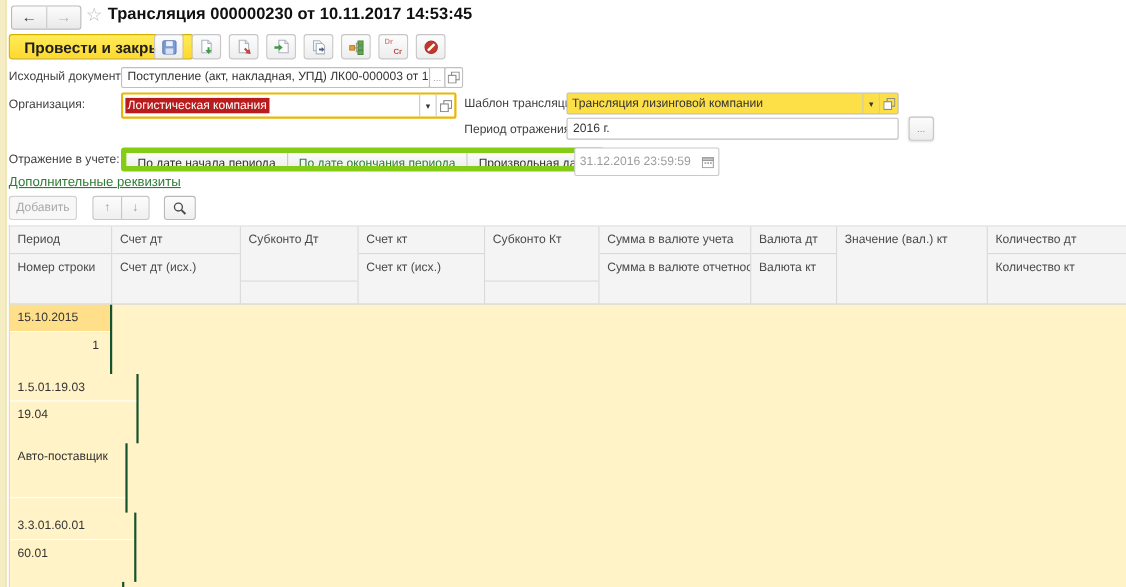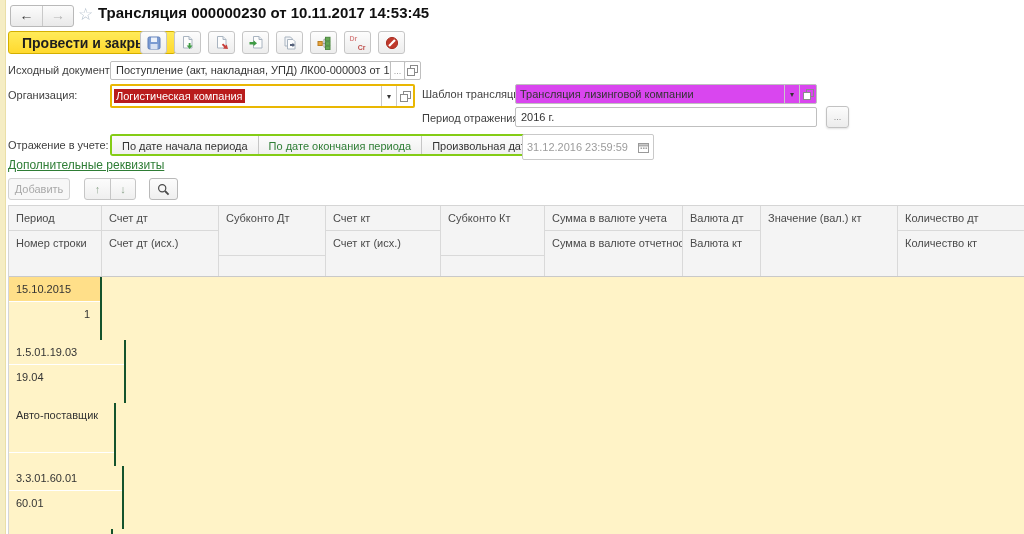--- a/index.html
+++ b/index.html
@@ -37,28 +37,28 @@
   #src-dots{left:390px;top:61px;width:15px;height:19px;color:#9A9A9A;font-size:9px}
   #src-link{left:404px;top:61px;width:17px;height:19px;border-radius:2px}
   #org-wrap{position:absolute;left:110px;top:84px;width:305px;height:24px;border:2px solid #E9B702;
             border-radius:2px;background:#fff;display:flex;align-items:stretch}
   #org-text{flex:1;padding:1px 2px;overflow:hidden;white-space:nowrap}
   .selblue{background:#b91c1c;color:#fff;padding:1px 2px;line-height:18px}
   .ddbox{width:15px;border-left:1px solid #C9C9C9;text-align:center;font-size:8px;color:#333;
          display:flex;align-items:center;justify-content:center}
   .lnkbox{width:17px;border-left:1px solid #C9C9C9;display:flex;align-items:center;justify-content:center}
   #tpl-wrap{position:absolute;left:515px;top:84px;width:302px;height:20px;border:1px solid #BFBFBF;
-            border-radius:2px;background:#d946ef;display:flex;align-items:stretch}
+            border-radius:2px;background:#fde047;display:flex;align-items:stretch}
   #tpl-text{flex:1;padding:0 4px;line-height:18px;white-space:nowrap;overflow:hidden}
   #per-fld{left:515px;top:107px;width:302px;height:20px;line-height:18px}
   #per-more{left:826px;top:106px;width:23px;height:22px;border:1px solid #C2C2C2;border-radius:3px;
             background:linear-gradient(#FCFCFC,#ECECEC);color:#8A8A8A;font-size:9px;line-height:20px;
             text-align:center;box-shadow:0 1px 2px rgba(0,0,0,.12)}
   
-  #tgl{left:110px;top:134px;display:inline-flex;border:2px solid #84cc16;border-radius:3px;overflow:hidden;height:22px}
+  #tgl{left:110px;top:134px;display:inline-flex;border:5px solid #84cc16;border-radius:3px;overflow:hidden;height:22px}
   .tg{padding:0 10px;line-height:20px;color:#333;background:linear-gradient(#FCFCFC,#F0F0F0);white-space:nowrap}
   .tg+.tg{border-left:1px solid #C6C6C6}
   .tg.active{color:#2E7D35}
   #datefld{left:522px;top:134px;width:132px;height:22px;border:1px solid #C9C9C9;border-radius:2px;background:#fff;
            display:flex;align-items:center;padding:12px 4px;color:#9C9C9C;gap:4px}
   #datefld .v{flex:1;white-space:nowrap;overflow:hidden}
   #addlink{left:8px;top:158px;color:#2E7D35;text-decoration:underline;font-size:12px}
   
   #addbtn{left:8px;top:178px;width:62px;height:22px;border:1px solid #D2D2D2;border-radius:3px;
           background:#F7F7F7;color:#A9A9A9;text-align:center;line-height:20px}

